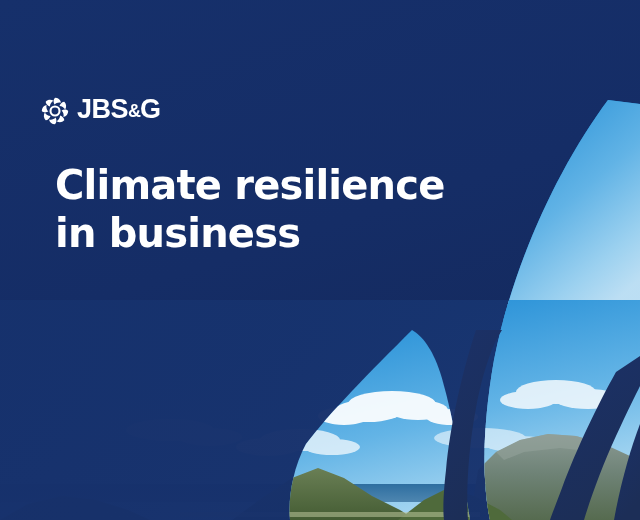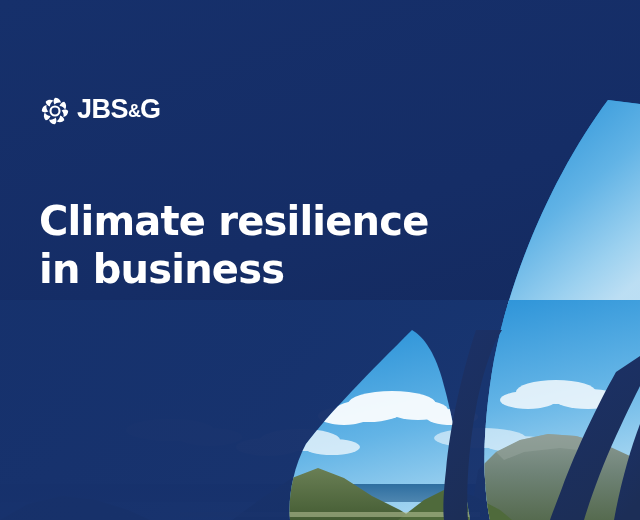--- a/index.html
+++ b/index.html
@@ -53,32 +53,31 @@
   }
   .logo-word .amp {
     font-size: 18px;
     vertical-align: 1px;
     letter-spacing: -1px;
   }
 
   
   .title {
     position: absolute;
-    left: 39px;
+    left: 55px;
     top: 161px;
     width: 420px;
     z-index: 20;
     color: #ffffff;
     font-size: 40px;
     font-weight: bold;
     line-height: 48px;
     letter-spacing: -0.8px;
     white-space: pre-line;
     font-family: "DejaVu Sans", "Liberation Sans", sans-serif;
-    margin-top: 36px;
   }
 
   
   .subtitle {
     position: absolute;
     left: 40px;
     top: 263px;
     z-index: 20;
     color: #eef2f8;
     font-size: 21px;

